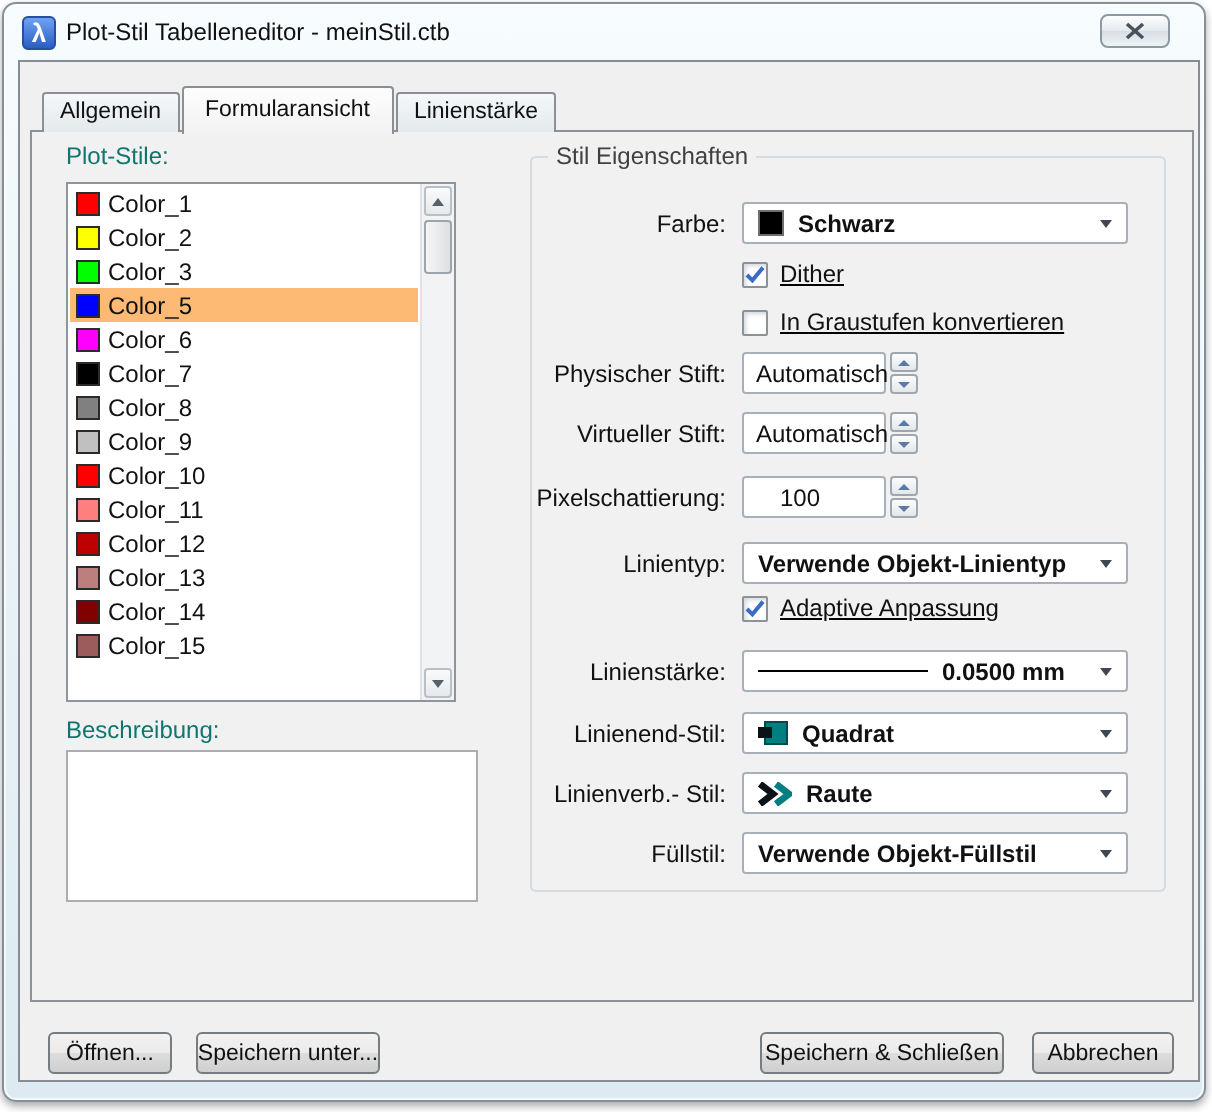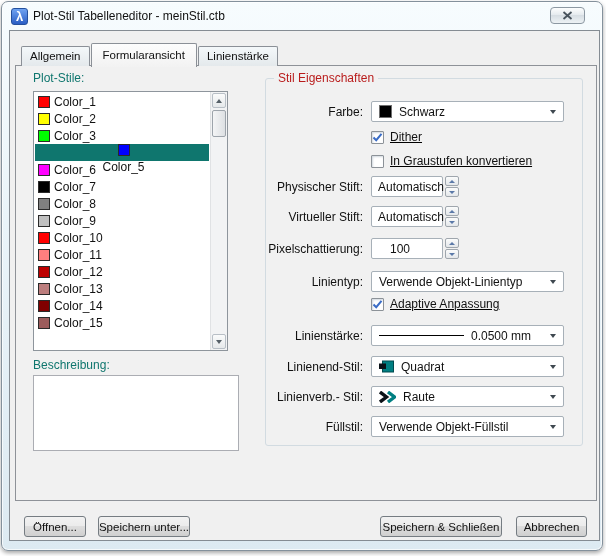--- a/index.html
+++ b/index.html
@@ -34,45 +34,45 @@
     background:linear-gradient(180deg,#FDFDFD,#F2F2F2);z-index:4;}
   .tabpage{position:absolute;left:5px;top:34px;width:582px;height:436px;
     background:#F1F1F1;border:1px solid #8E9298;z-index:1;}
 
   
   .side-label{position:absolute;font-size:12px;color:#0f766e;white-space:nowrap;}
   .listbox{position:absolute;left:23px;top:60px;width:195px;height:260px;background:#fff;
     border:1px solid #8E959C;z-index:2;}
   .rows{position:absolute;left:1px;top:1px;right:18px;bottom:1px;overflow:hidden;}
   .lrow{height:17px;display:flex;align-items:center;padding-left:3px;gap:4px;}
-  .lrow.selected{background:#0f766e;flex-direction:column;}
+  .lrow.selected{background:#fdba74;}
   .sw{width:12px;height:12px;border:1px solid #2A2A2A;flex:0 0 auto;}
   .lname{font-size:12px;color:#111;white-space:nowrap;}
   .vscroll{position:absolute;right:0;top:0;bottom:0;width:17px;background:#F2F3F4;border-left:1px solid #E0E2E4;}
   .sbtn{position:absolute;left:1px;right:1px;height:15px;border:1px solid #B8BFC6;border-radius:2px;
     background:linear-gradient(180deg,#FAFBFB,#E6E9EB);display:flex;align-items:center;justify-content:center;}
   .sbtn.up{top:1px;} .sbtn.down{bottom:1px;}
   .arr-up{width:0;height:0;border-left:3.5px solid transparent;border-right:3.5px solid transparent;border-bottom:4px solid #566068;}
   .arr-dn{width:0;height:0;border-left:3.5px solid transparent;border-right:3.5px solid transparent;border-top:4px solid #566068;}
   .thumb{position:absolute;left:1px;right:1px;top:18px;height:27px;border:1px solid #9DA4AB;border-radius:2px;
     background:linear-gradient(90deg,#F4F5F6,#DDE0E3);}
   .desc-area{position:absolute;left:23px;top:344px;width:206px;height:76px;background:#fff;
     border:1px solid #ABADB3;resize:none;font-size:12px;padding:2px 4px;z-index:2;outline:none;}
 
   
   .groupbox{position:absolute;left:255px;top:47px;width:318px;height:368px;
     border:1px solid #D2DBE1;border-radius:3px;z-index:2;}
   .group-title{position:absolute;left:8px;top:-8px;padding:0 4px;background:#F1F1F1;
-    font-size:12px;color:#b91c1c;white-space:nowrap;}
+    font-size:12px;color:#404040;white-space:nowrap;}
 
   
   .plabel{position:absolute;right:236px;font-size:12px;color:#111;white-space:nowrap;z-index:3;}
   .combo{position:absolute;left:361px;width:193px;height:21px;background:#fff;
     border:1px solid #A7B0B8;border-radius:2px;display:flex;align-items:center;padding:0 20px 0 7px;gap:7px;z-index:3;}
-  .combo .val{font-size:12px;color:#111;white-space:nowrap;}
+  .combo .val{font-size:12px;color:#111;white-space:nowrap;font-weight:bold;}
   .combo .dd{position:absolute;right:7px;top:8px;width:0;height:0;
     border-left:3.5px solid transparent;border-right:3.5px solid transparent;border-top:4.5px solid #3F4850;}
   .cswatch{width:13px;height:13px;border:1px solid #6E6E6E;flex:0 0 auto;}
   .line-sample{display:inline-block;width:85px;height:0;border-top:1px solid #000;}
   .spinfield{position:absolute;left:361px;width:72px;height:21px;background:#fff;
     border:1px solid #A7B0B8;border-radius:2px;display:flex;align-items:center;padding:0 6px;z-index:3;}
   .spinfield .val{font-size:12px;color:#111;white-space:nowrap;}
   .spinner{position:absolute;left:435px;width:14px;height:21px;z-index:3;}
   .spbtn{position:absolute;left:0;right:0;height:10px;border:1px solid #9FA6AD;border-radius:2px;
     background:linear-gradient(180deg,#FBFCFC,#E4E7EA);display:flex;align-items:center;justify-content:center;}

